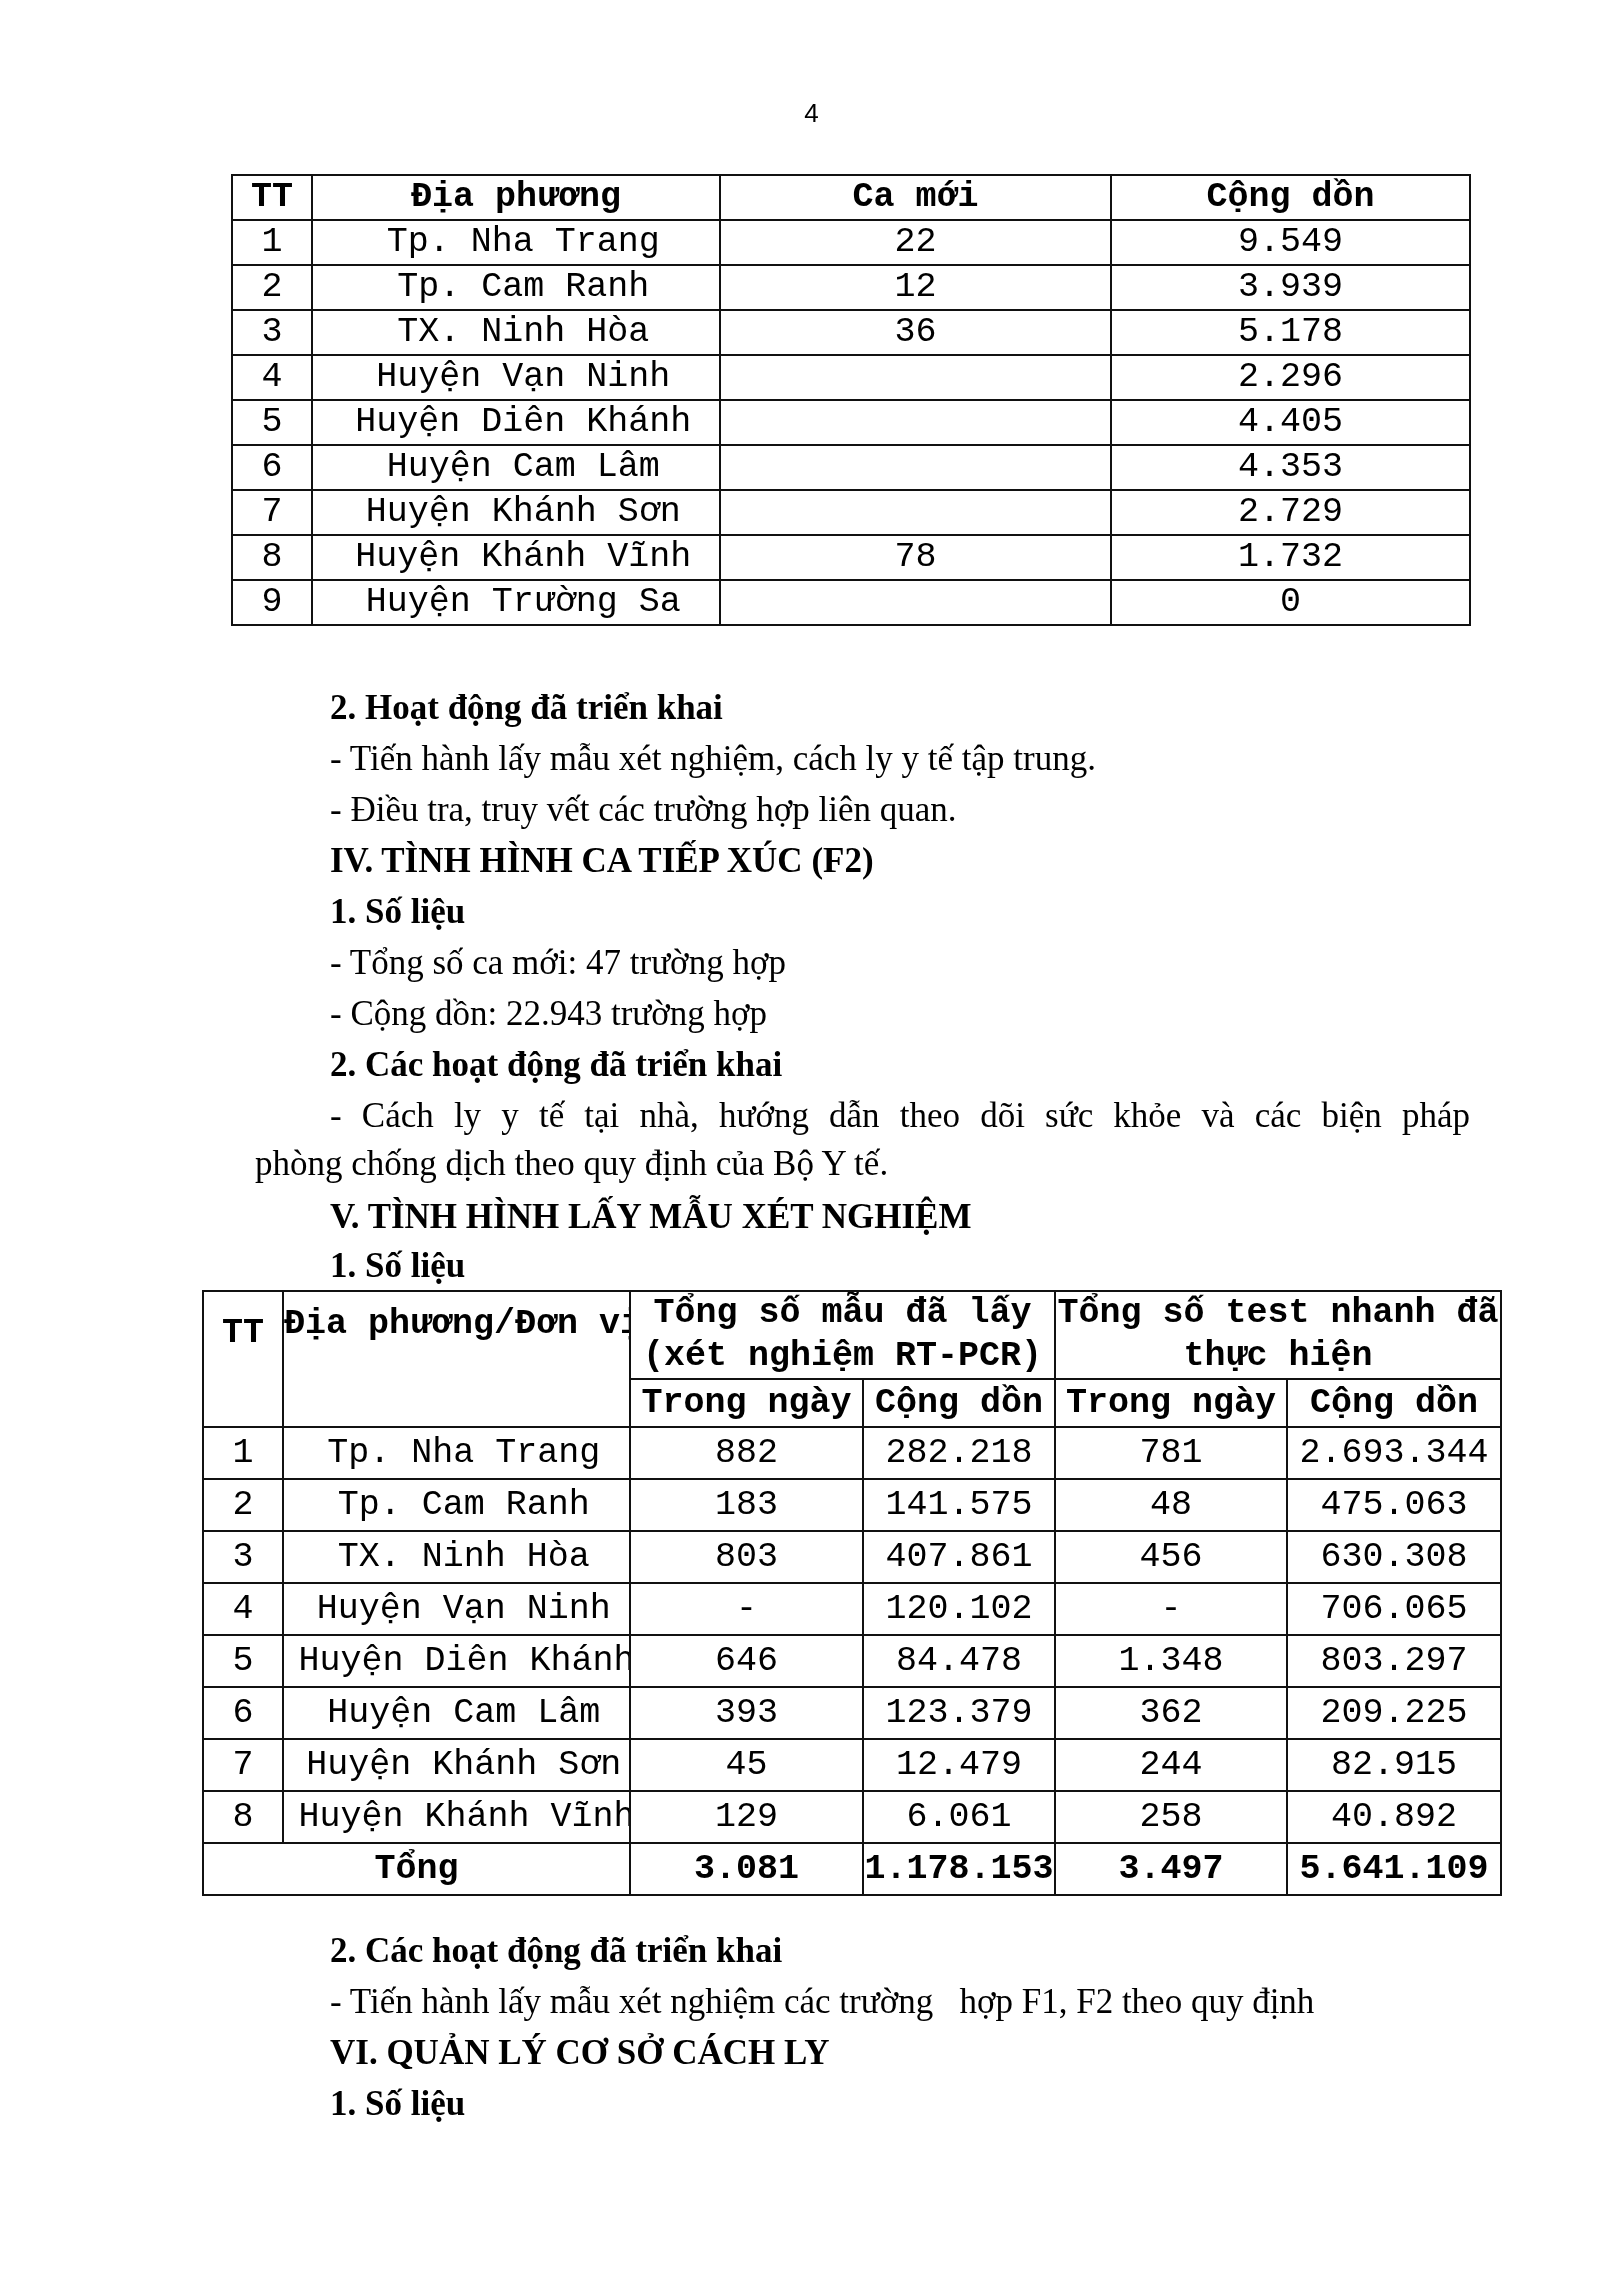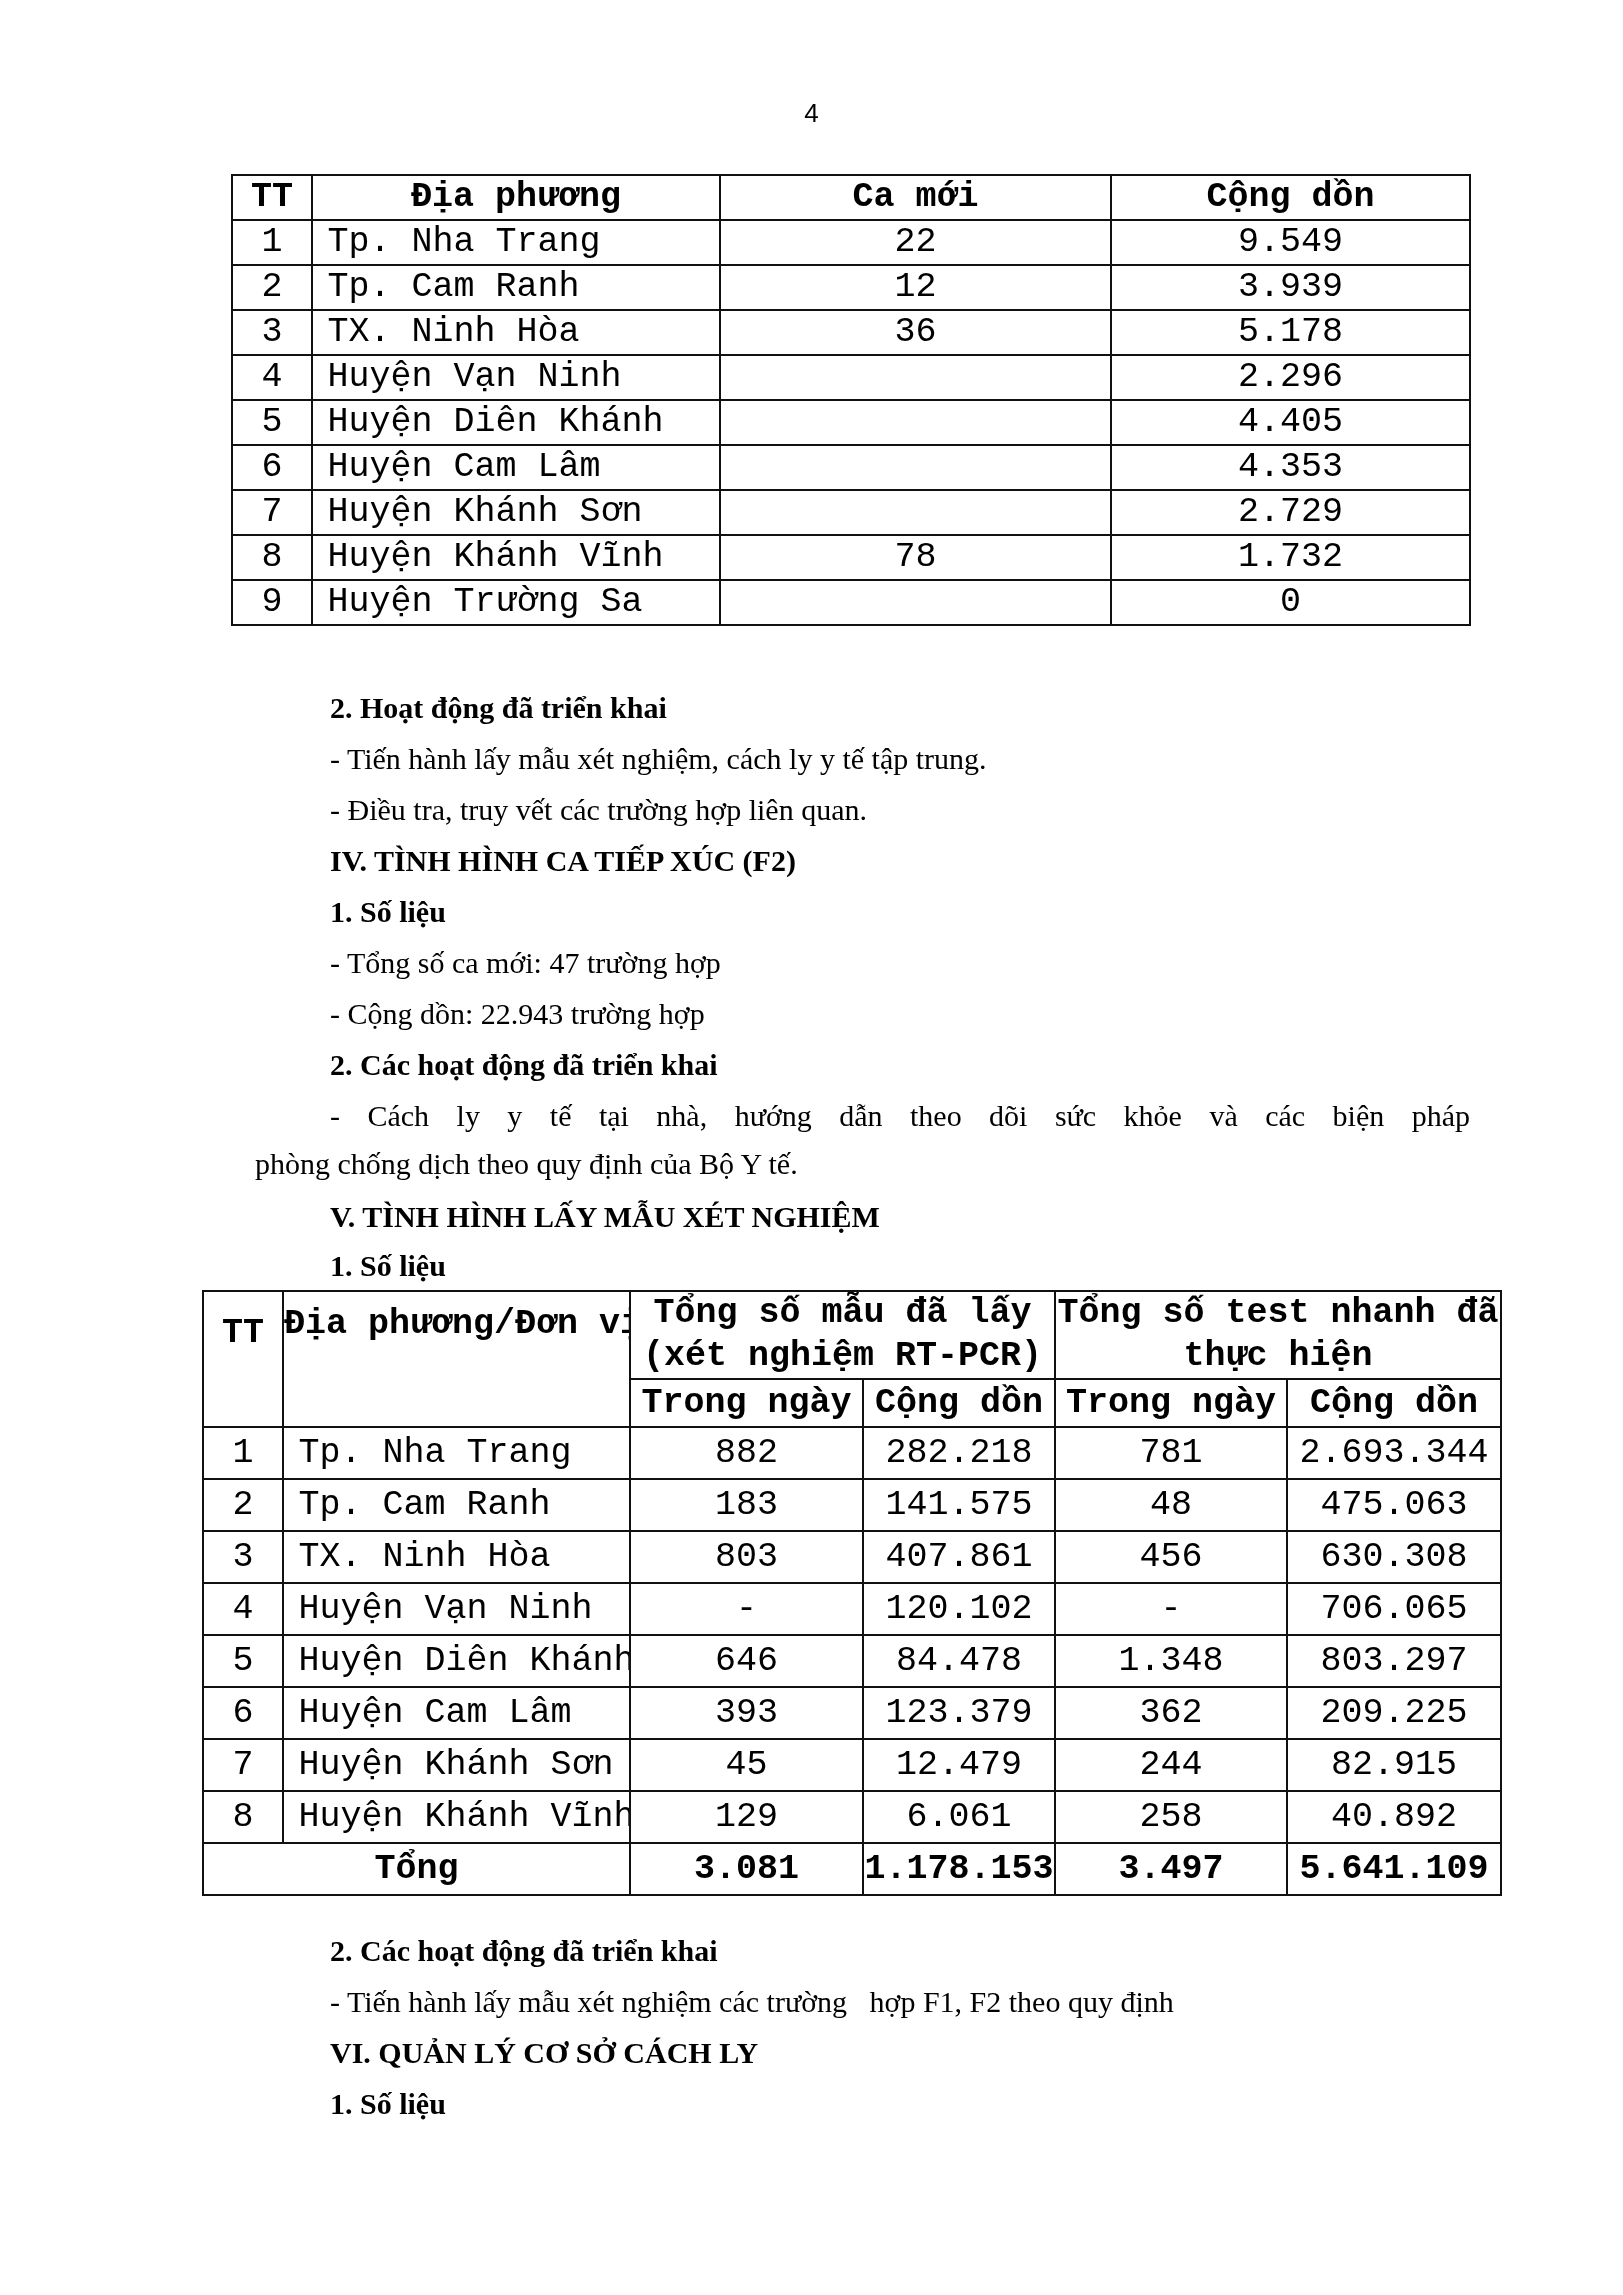--- a/index.html
+++ b/index.html
@@ -1,30 +1,30 @@
 <!DOCTYPE html>
 <html style="font-size:10.5px"><head>
 <meta charset="utf-8">
 <style>
   html, body { margin: 0; padding: 0; background: #ffffff; }
   body { width: 1623px; height: 2295px; position: relative; overflow: hidden;
          font-family: "Liberation Serif", "DejaVu Serif", serif; color: #000; }
   .abs { position: absolute; white-space: nowrap; }
   .pagenum { left: 0; width: 1623px; text-align: center; top: 98px;
              font-family: "Liberation Sans", sans-serif; font-size: 26px; }
-  .line { font-size: 30px; line-height: 51px; }
+  .line { font-size: 35px; line-height: 51px; }
   .bold { font-weight: bold; }
   .just { white-space: normal; text-align: justify; text-align-last: justify; }
 
   table { position: absolute; border-collapse: collapse; table-layout: fixed;
           font-size: 35px; font-family: Liberation Mono, monospace; }
   td, th { border: 2px solid #111; padding: 0; overflow: hidden; white-space: nowrap; }
   th { font-weight: bold; }
   .c { text-align: center; }
-  .l { text-align: left; padding-left: 14.4px; }
+  .l { text-align: center; padding-left: 14.4px; }
 
   #t1 { left: 231px; top: 174px; width: 1238px; }
   #t1 tr { height: 45px; }
   #t1 td, #t1 th { line-height: 41px; }
 
   #t2 { left: 202px; top: 1290px; width: 1299px; }
   #t2 td, #t2 th { line-height: 46px; }
   #t2 .r1 { height: 88px; }
   #t2 .r1 th.wrap { white-space: normal; line-height: 43px; }
   #t2 .r2 { height: 43px; }

